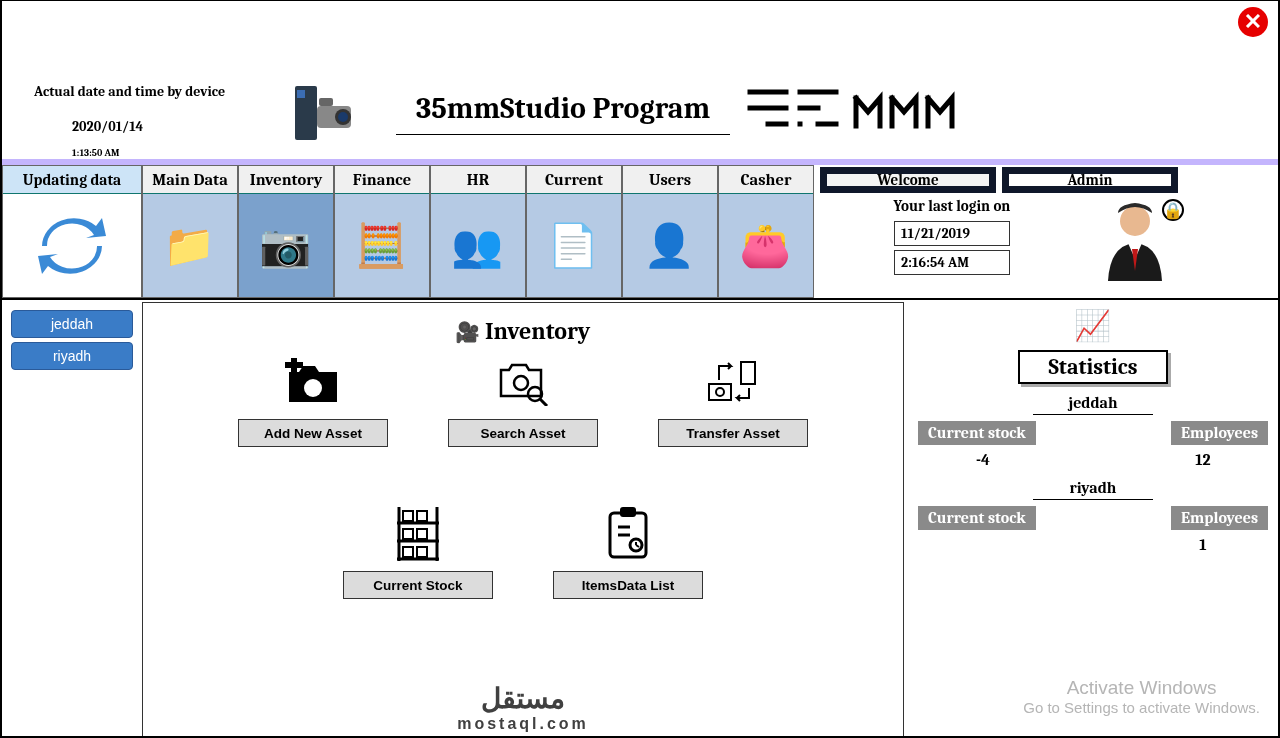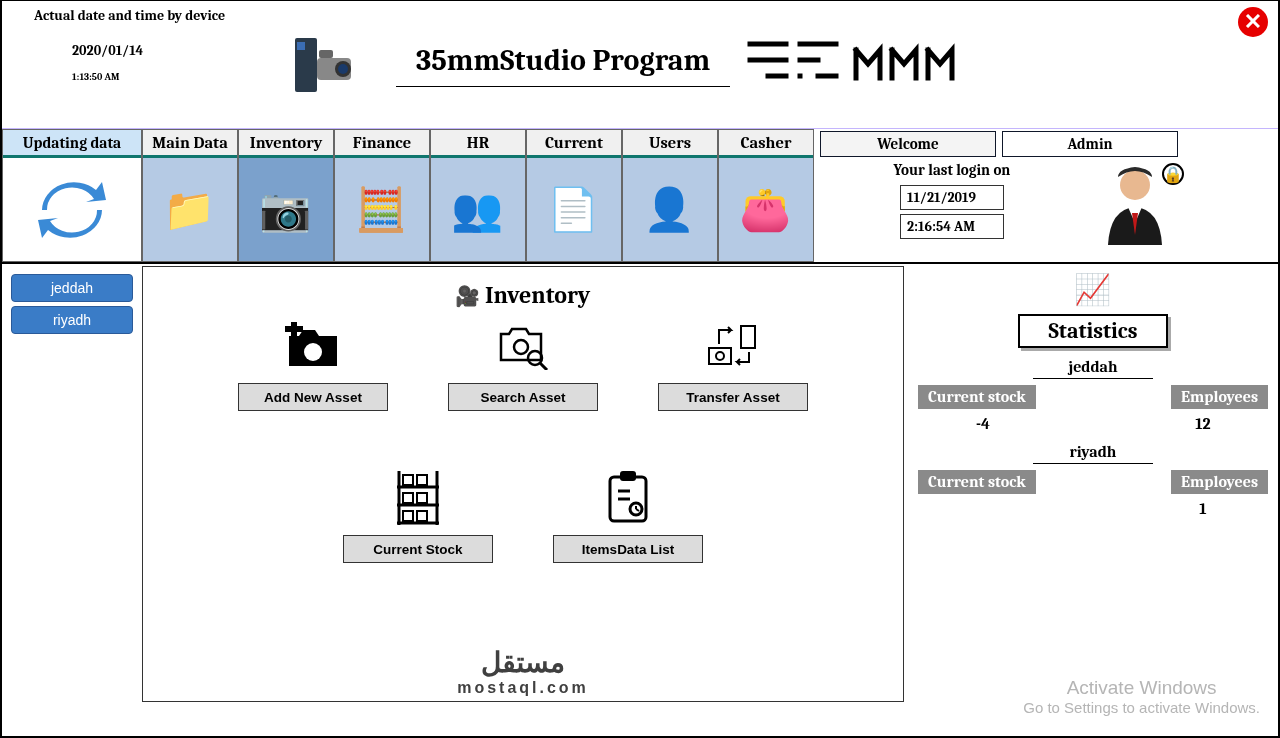--- a/index.html
+++ b/index.html
@@ -8,22 +8,23 @@
   background: #fff;
   width: 1280px;
   height: 738px;
   overflow: hidden;
   position: relative;
   border: 2px solid #000;
   border-top: 1px solid #000;
 }
 .header {
   display: flex;
-  height: 128px;
-  border-bottom: 1px solid #c4b5fd;
+  height: 164px;
+  border-bottom: 6px solid #c4b5fd;
+  align-items: flex-end;
 }
 .header-left {
   width: 280px;
   padding: 6px 0 0 32px;
   font-weight: bold;
   font-size: 14px;
 }
 .header-left .dt-label { font-size: 14px; }
 .header-left .dt-date { margin: 18px 0 0 38px; font-size: 14px; }
 .header-left .dt-time { margin: 12px 0 0 38px; font-size: 10px; }
@@ -68,21 +69,21 @@
   width: 96px;
   border: 1px solid #666;
   display:flex;
   flex-direction: column;
   cursor:pointer;
 }
 .tool-col.wide { width: 140px; }
 .tool-head {
   height: 28px;
   background: #f0f0f0;
-  border-bottom: 3px solid #0f766e;
+  border-bottom: 1px solid #0f766e;
   font-weight: bold;
   font-size: 16.5px;
   display:flex; align-items:center; justify-content:center;
 }
 .tool-body {
   flex:1;
   background: #b5cae4;
   display:flex; align-items:center; justify-content:center;
   font-size: 42px;
 }
@@ -143,28 +144,28 @@
   font-size: 13.5px;
   cursor:pointer;
 }
 .right-panel {
   width: 370px;
   padding: 2px 6px;
   font-size: 15px;
 }
 .welcome-row { display:flex; gap:6px; margin-bottom:4px;}
 .welcome-box {
-  flex:1; height:26px; border:1px solid #0f172a; background:#f4f4f4;
+  flex:1; height:26px; border:7px solid #0f172a; background:#f4f4f4;
   font-weight:bold; display:flex; align-items:center; justify-content:center;
 }
 .login-block { display:flex; gap:8px; }
 .login-left { flex:1; }
 .login-label { font-weight:bold; font-size:15px; text-align:center; margin-bottom:6px; }
 .login-val {
-  width: 104px; margin:4px auto; height:25px;
+  width: 116px; margin:4px auto; height:25px;
   border:1px solid #333; background:#fff;
   font-weight:bold; font-size:14px; padding-left:6px;
   display:flex; align-items:center;
 }
 .avatar { width:86px; height:86px; font-size:62px; display:flex; align-items:center; justify-content:center; position:relative;}
 .avatar .lock { position:absolute; top:2px; right:-6px; font-size:16px; border:2px solid #000; border-radius:50%; width:22px; height:22px; display:flex;align-items:center;justify-content:center; background:#fff;}
 .stats-lbl {
   width:150px; margin:6px auto; height:34px;
   border:2px solid #000; background:#fff;
   box-shadow: 3px 3px 0 #aaa;

